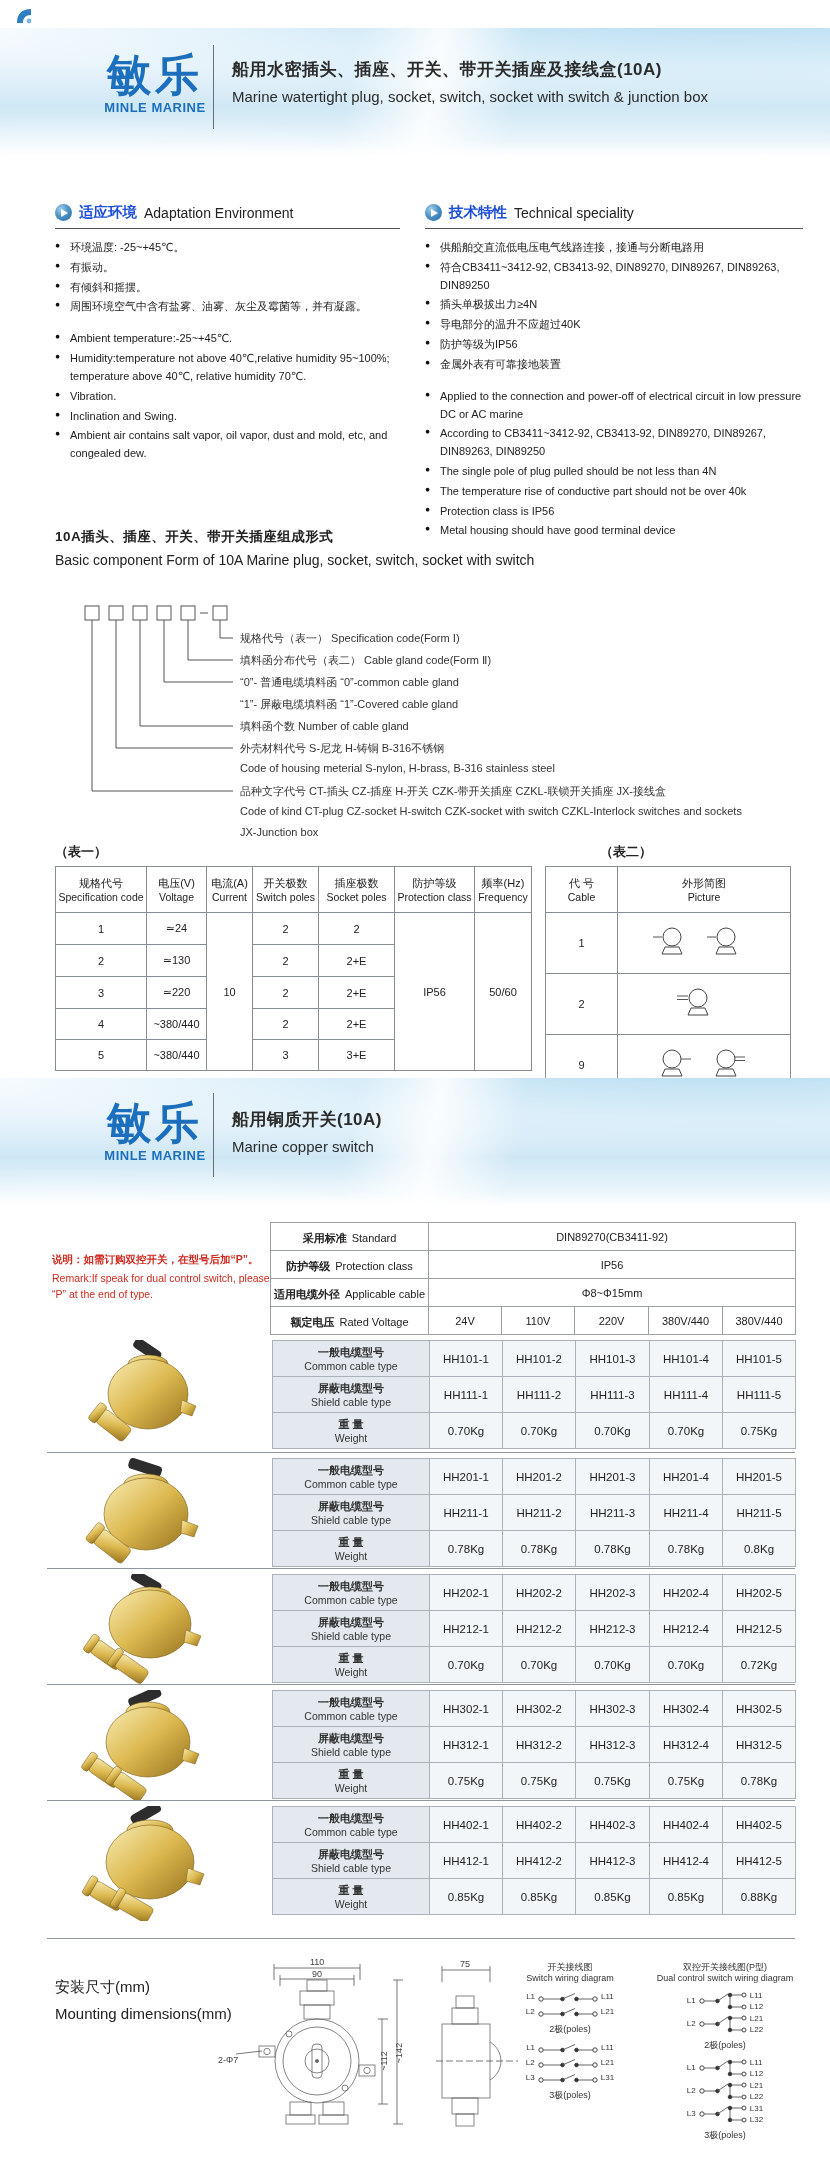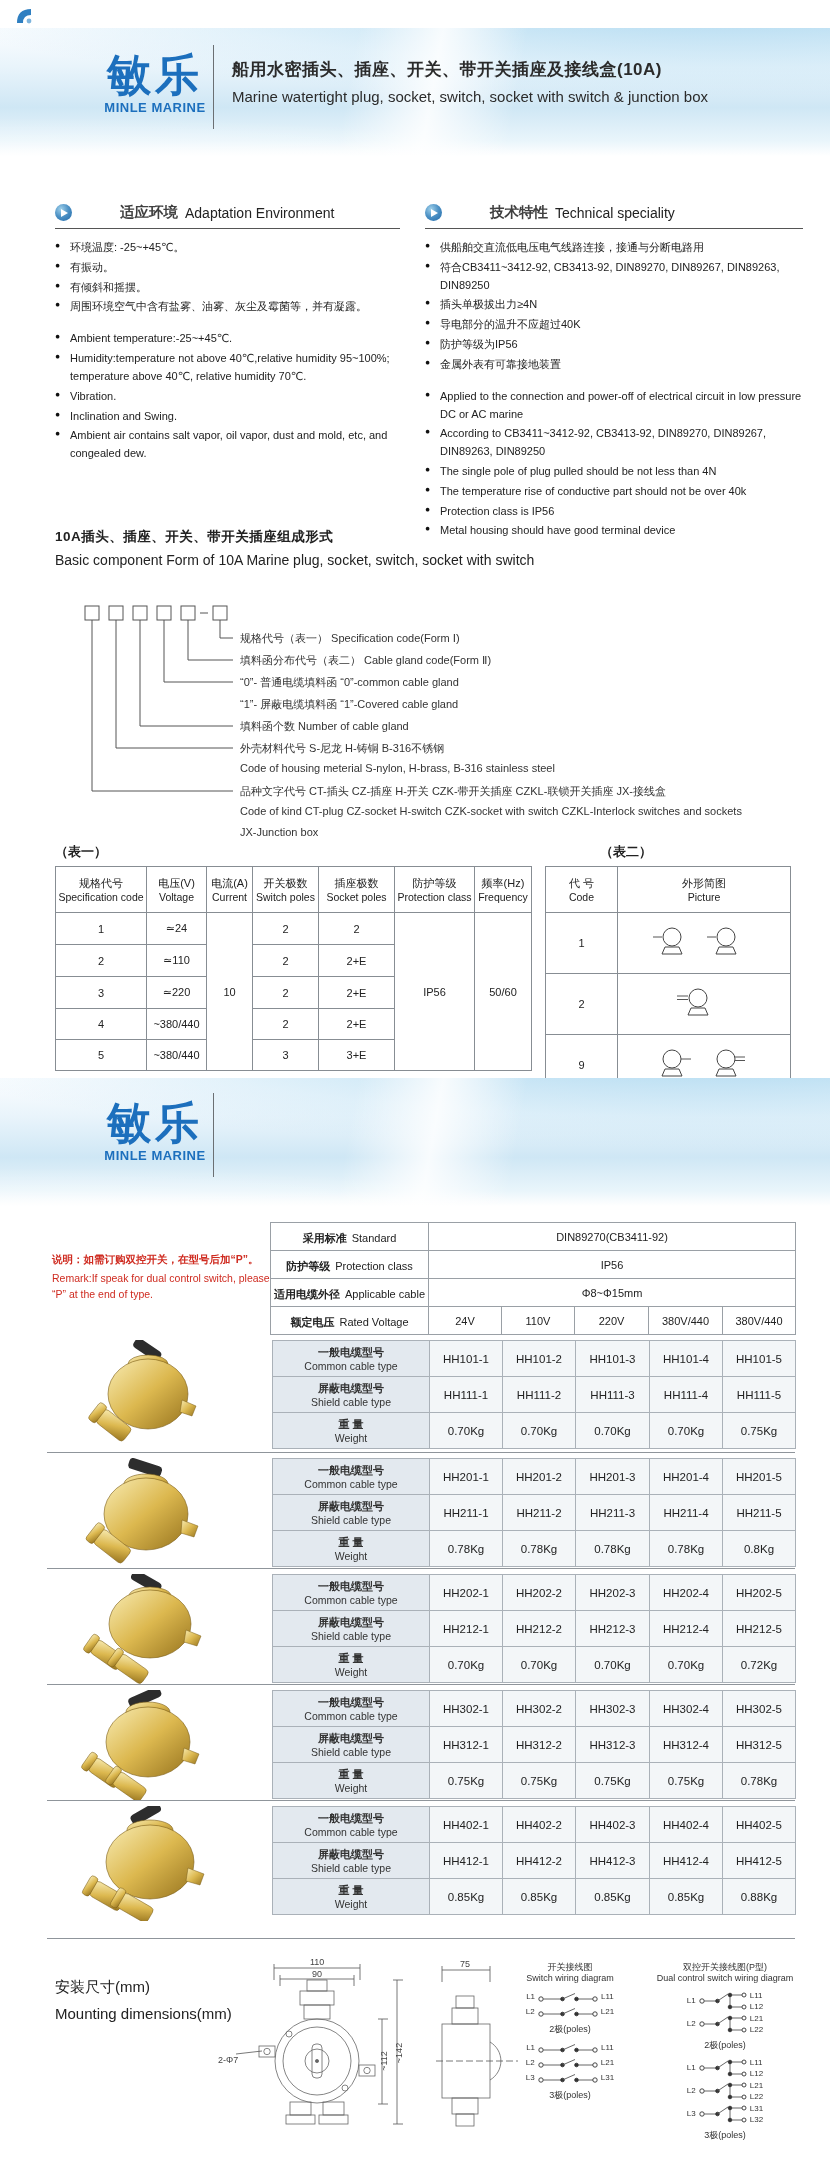--- a/index.html
+++ b/index.html
@@ -20,21 +20,21 @@
   .hdr-div{width:1px;background:#6b6f73;}
   .hdr-title-cn{font-size:17px;font-weight:bold;color:#2b2b2b;letter-spacing:.5px;}
   .hdr-title-en{font-size:15px;color:#2b2b2b;margin-top:7px;}
   
   .sec-head{display:flex;align-items:center;gap:7px;border-bottom:1px solid #555;padding-bottom:6px;}
   .h-icon{width:17px;height:17px;border-radius:50%;flex:0 0 17px;
     background:radial-gradient(circle at 35% 30%,#9fd0ea 0%,#4f93c6 45%,#1f68a8 100%);
     position:relative;}
   .h-icon::after{content:"";position:absolute;left:6px;top:4.5px;width:0;height:0;
     border-left:7px solid #fff;border-top:4px solid transparent;border-bottom:4px solid transparent;}
-  .sec-head .t-cn{font-size:14.5px;font-weight:bold;color:#404040;margin-left:41px;}
+  .sec-head .t-cn{font-size:14.5px;font-weight:bold;color:#1d4ed8;}
   .sec-head .t-en{font-size:14px;color:#222;}
   ul.blt{list-style:none;margin:10px 0 0 0;padding:0;}
   ul.blt li{position:relative;padding-left:15px;font-size:11px;line-height:1.62;color:#222;margin:2px 0;}
   ul.blt li::before{content:"●";position:absolute;left:0;top:0;font-size:8.5px;color:#111;}
   ul.blt.en{margin-top:14px;}
   
   .comp-title-cn{font-size:13.5px;font-weight:bold;color:#222;letter-spacing:.5px;}
   .comp-title-en{font-size:14px;color:#222;margin-top:6px;}
   .diag-label{position:absolute;font-size:11px;color:#333;white-space:nowrap;}
   
@@ -225,21 +225,21 @@
       <td class="cell">1</td>
       <td class="cell">≃24</td>
       <td class="cell" rowspan="5">10</td>
       <td class="cell">2</td>
       <td class="cell">2</td>
       <td class="cell" rowspan="5">IP56</td>
       <td class="cell" rowspan="5">50/60</td>
     </tr>
     <tr style="height:27px;">
       <td class="cell">2</td>
-      <td class="cell">≃110</td>
+      <td class="cell">≃130</td>
       <td class="cell">2</td>
       <td class="cell">2+E</td>
     </tr>
     <tr style="height:27px;">
       <td class="cell">3</td>
       <td class="cell">≃220</td>
       <td class="cell">2</td>
       <td class="cell">2+E</td>
     </tr>
     <tr style="height:27px;">
@@ -260,21 +260,21 @@
   <div class="abs cap" style="left:600px;top:843px;">（表二）</div>
   <table class="grid abs" style="left:545px;top:866px;width:245px;">
     <colgroup>
         <col style="width:72px">
         <col style="width:173px">
       </colgroup>
     <tbody>
         <tr style="height:34px;">
       <th class="th2">
             <span class="cn">代 号</span>
-            <span class="en">Code</span>
+            <span class="en">Cable</span>
           </th>
       <th class="th2">
             <span class="cn">外形简图</span>
             <span class="en">Picture</span>
           </th>
     </tr>
     <tr style="height:44px;">
       <td class="cell">1</td>
       <td>
         <svg width="150" height="38">
@@ -322,20 +322,24 @@
     </table>
 
   <div class="abs band" style="top:1078px;"></div>
   <div class="abs" style="left:80px;top:1100px;">
     <div class="logo">
       <div class="logo-cn">敏乐</div>
       <div class="logo-en"><span>MINLE</span><span class="red-e"></span> <span>MARINE</span></div>
     </div>
   </div>
   <div class="abs hdr-div" style="left:213px;top:1093px;height:84px;"></div>
+  <div class="abs" style="left:232px;top:1108px;width:560px;">
+    <div class="hdr-title-cn">船用铜质开关(10A)</div>
+    <div class="hdr-title-en">Marine copper switch</div>
+  </div>
 
   <div class="abs remark" style="left:52px;top:1252px;">
     <div class="r-cn">说明：如需订购双控开关，在型号后加“P”。</div>
     <div class="r-en">Remark:If speak for dual control switch, please add “P” at the end of type.</div>
   </div>
 
   <table class="stable abs" style="left:270px;top:1222px;">
     <colgroup>
         <col style="width:158px">
         <col style="width:73px">

